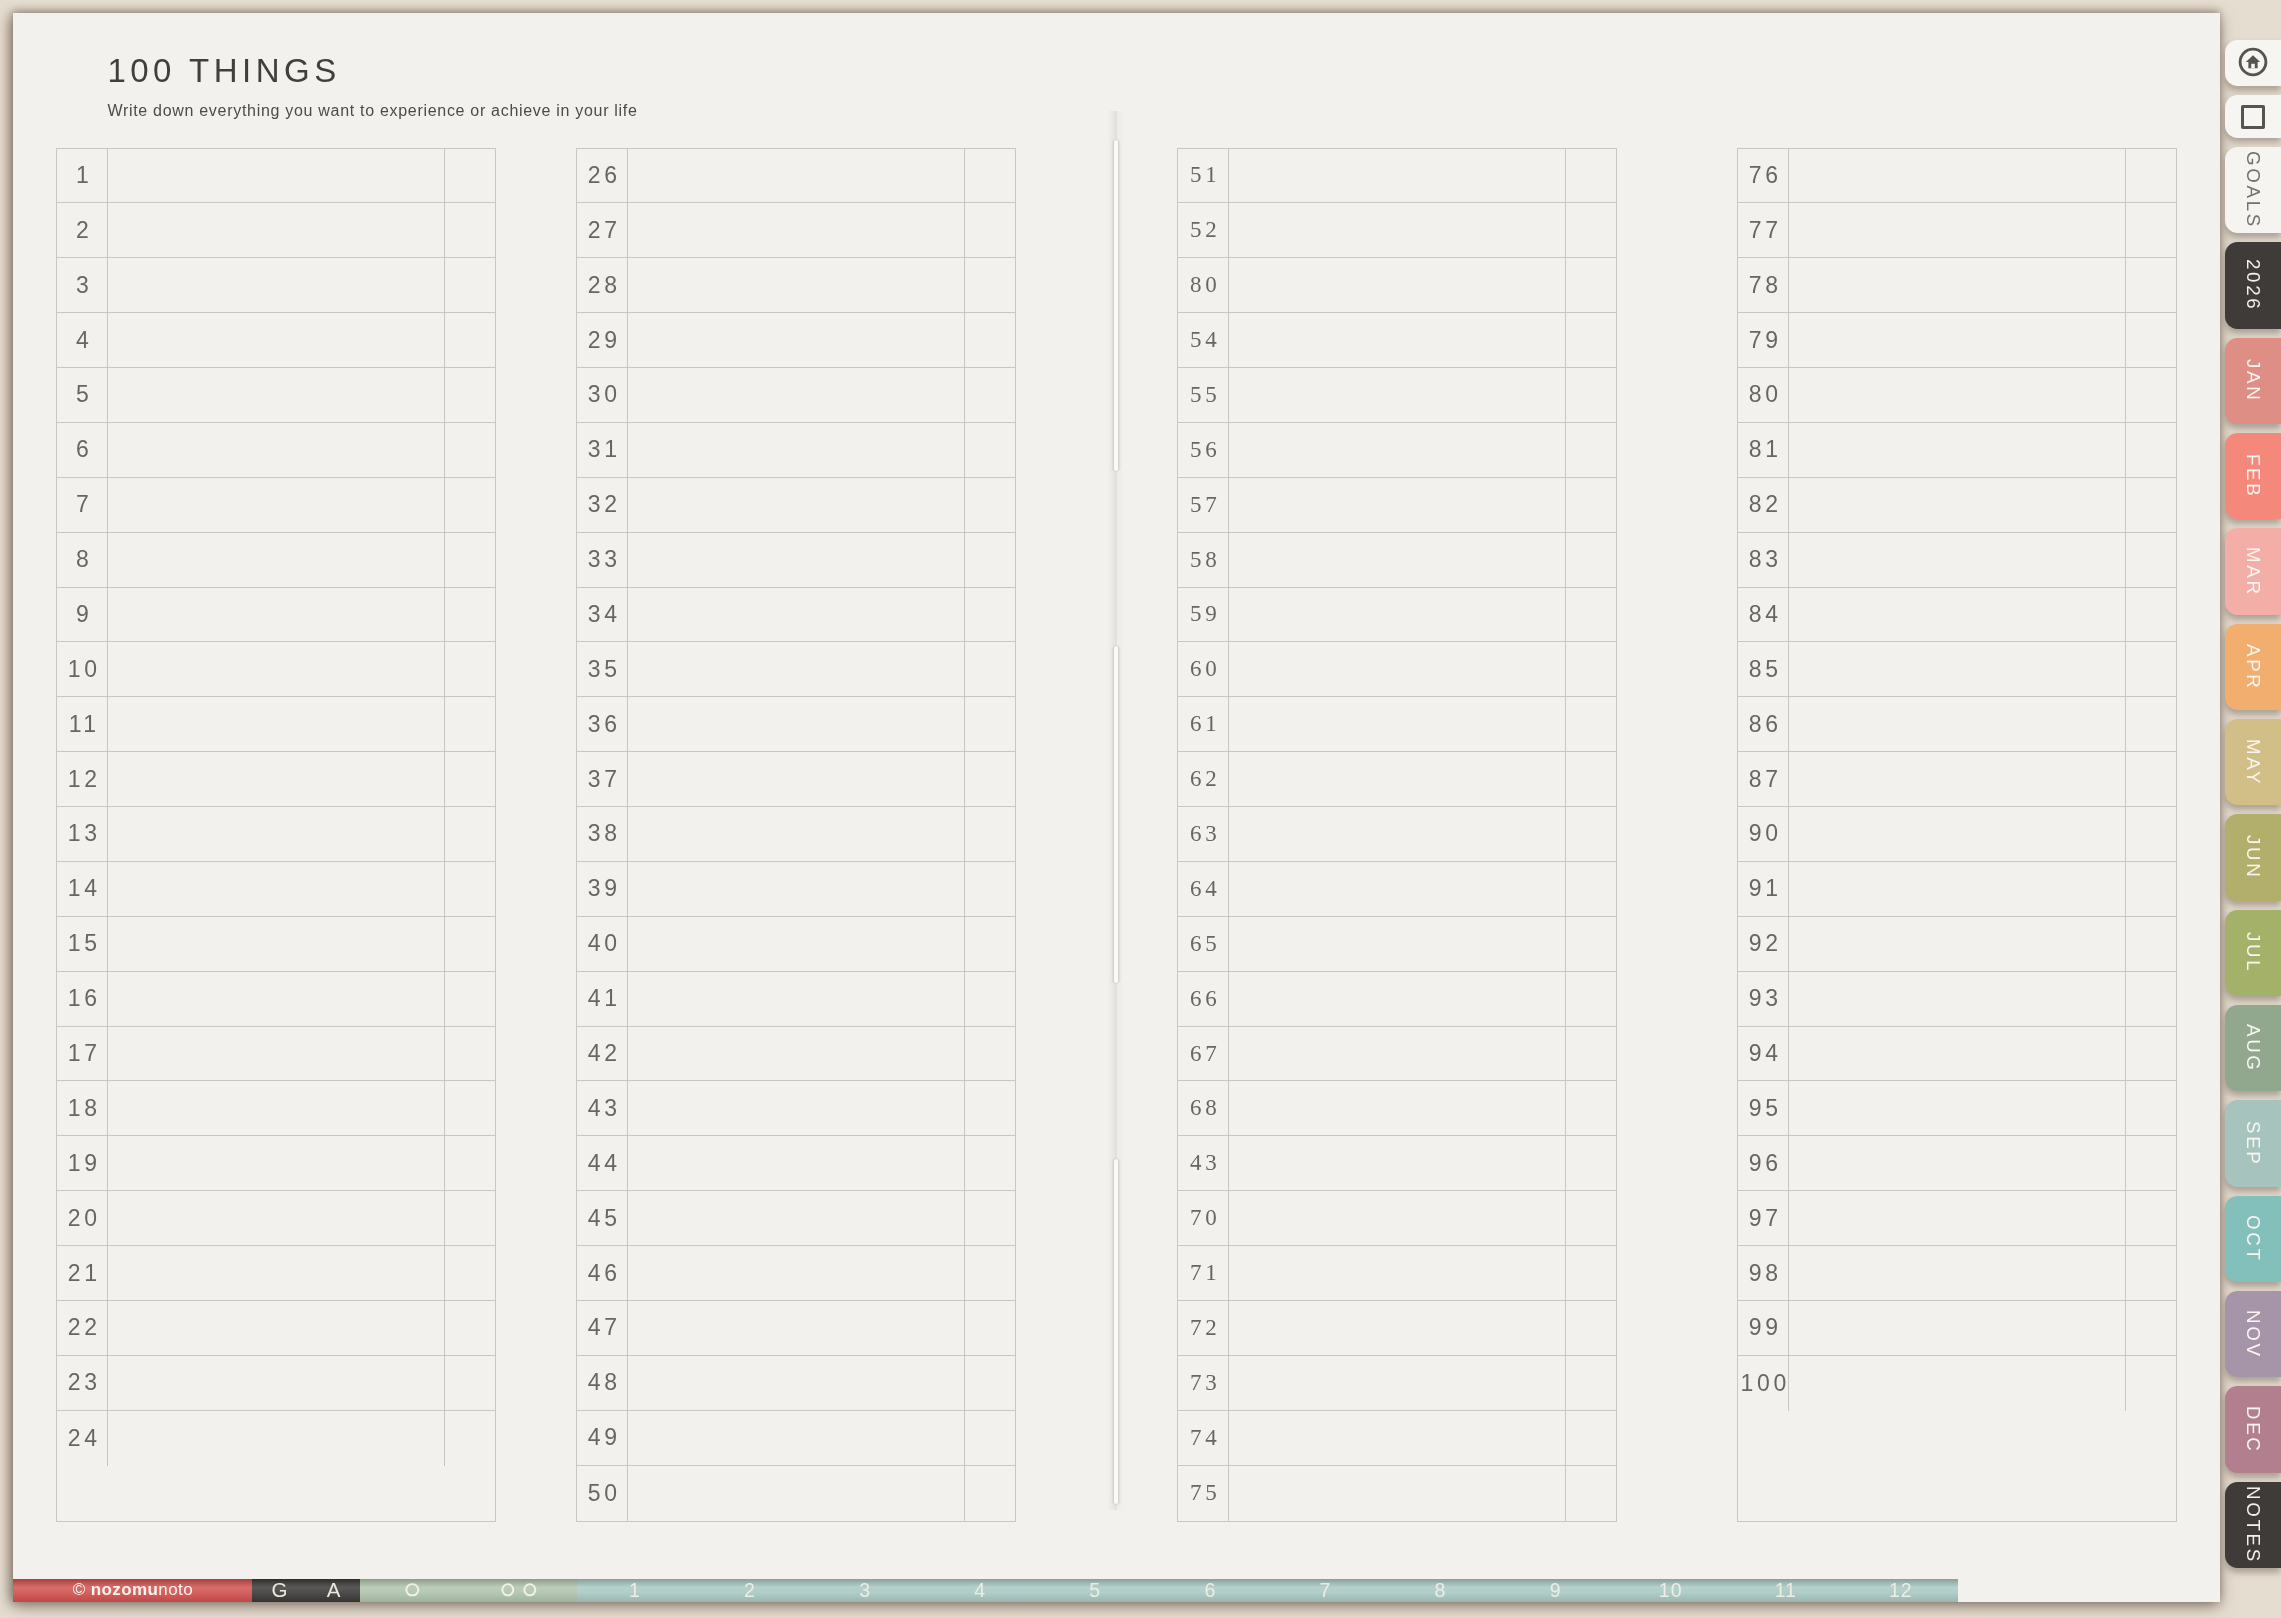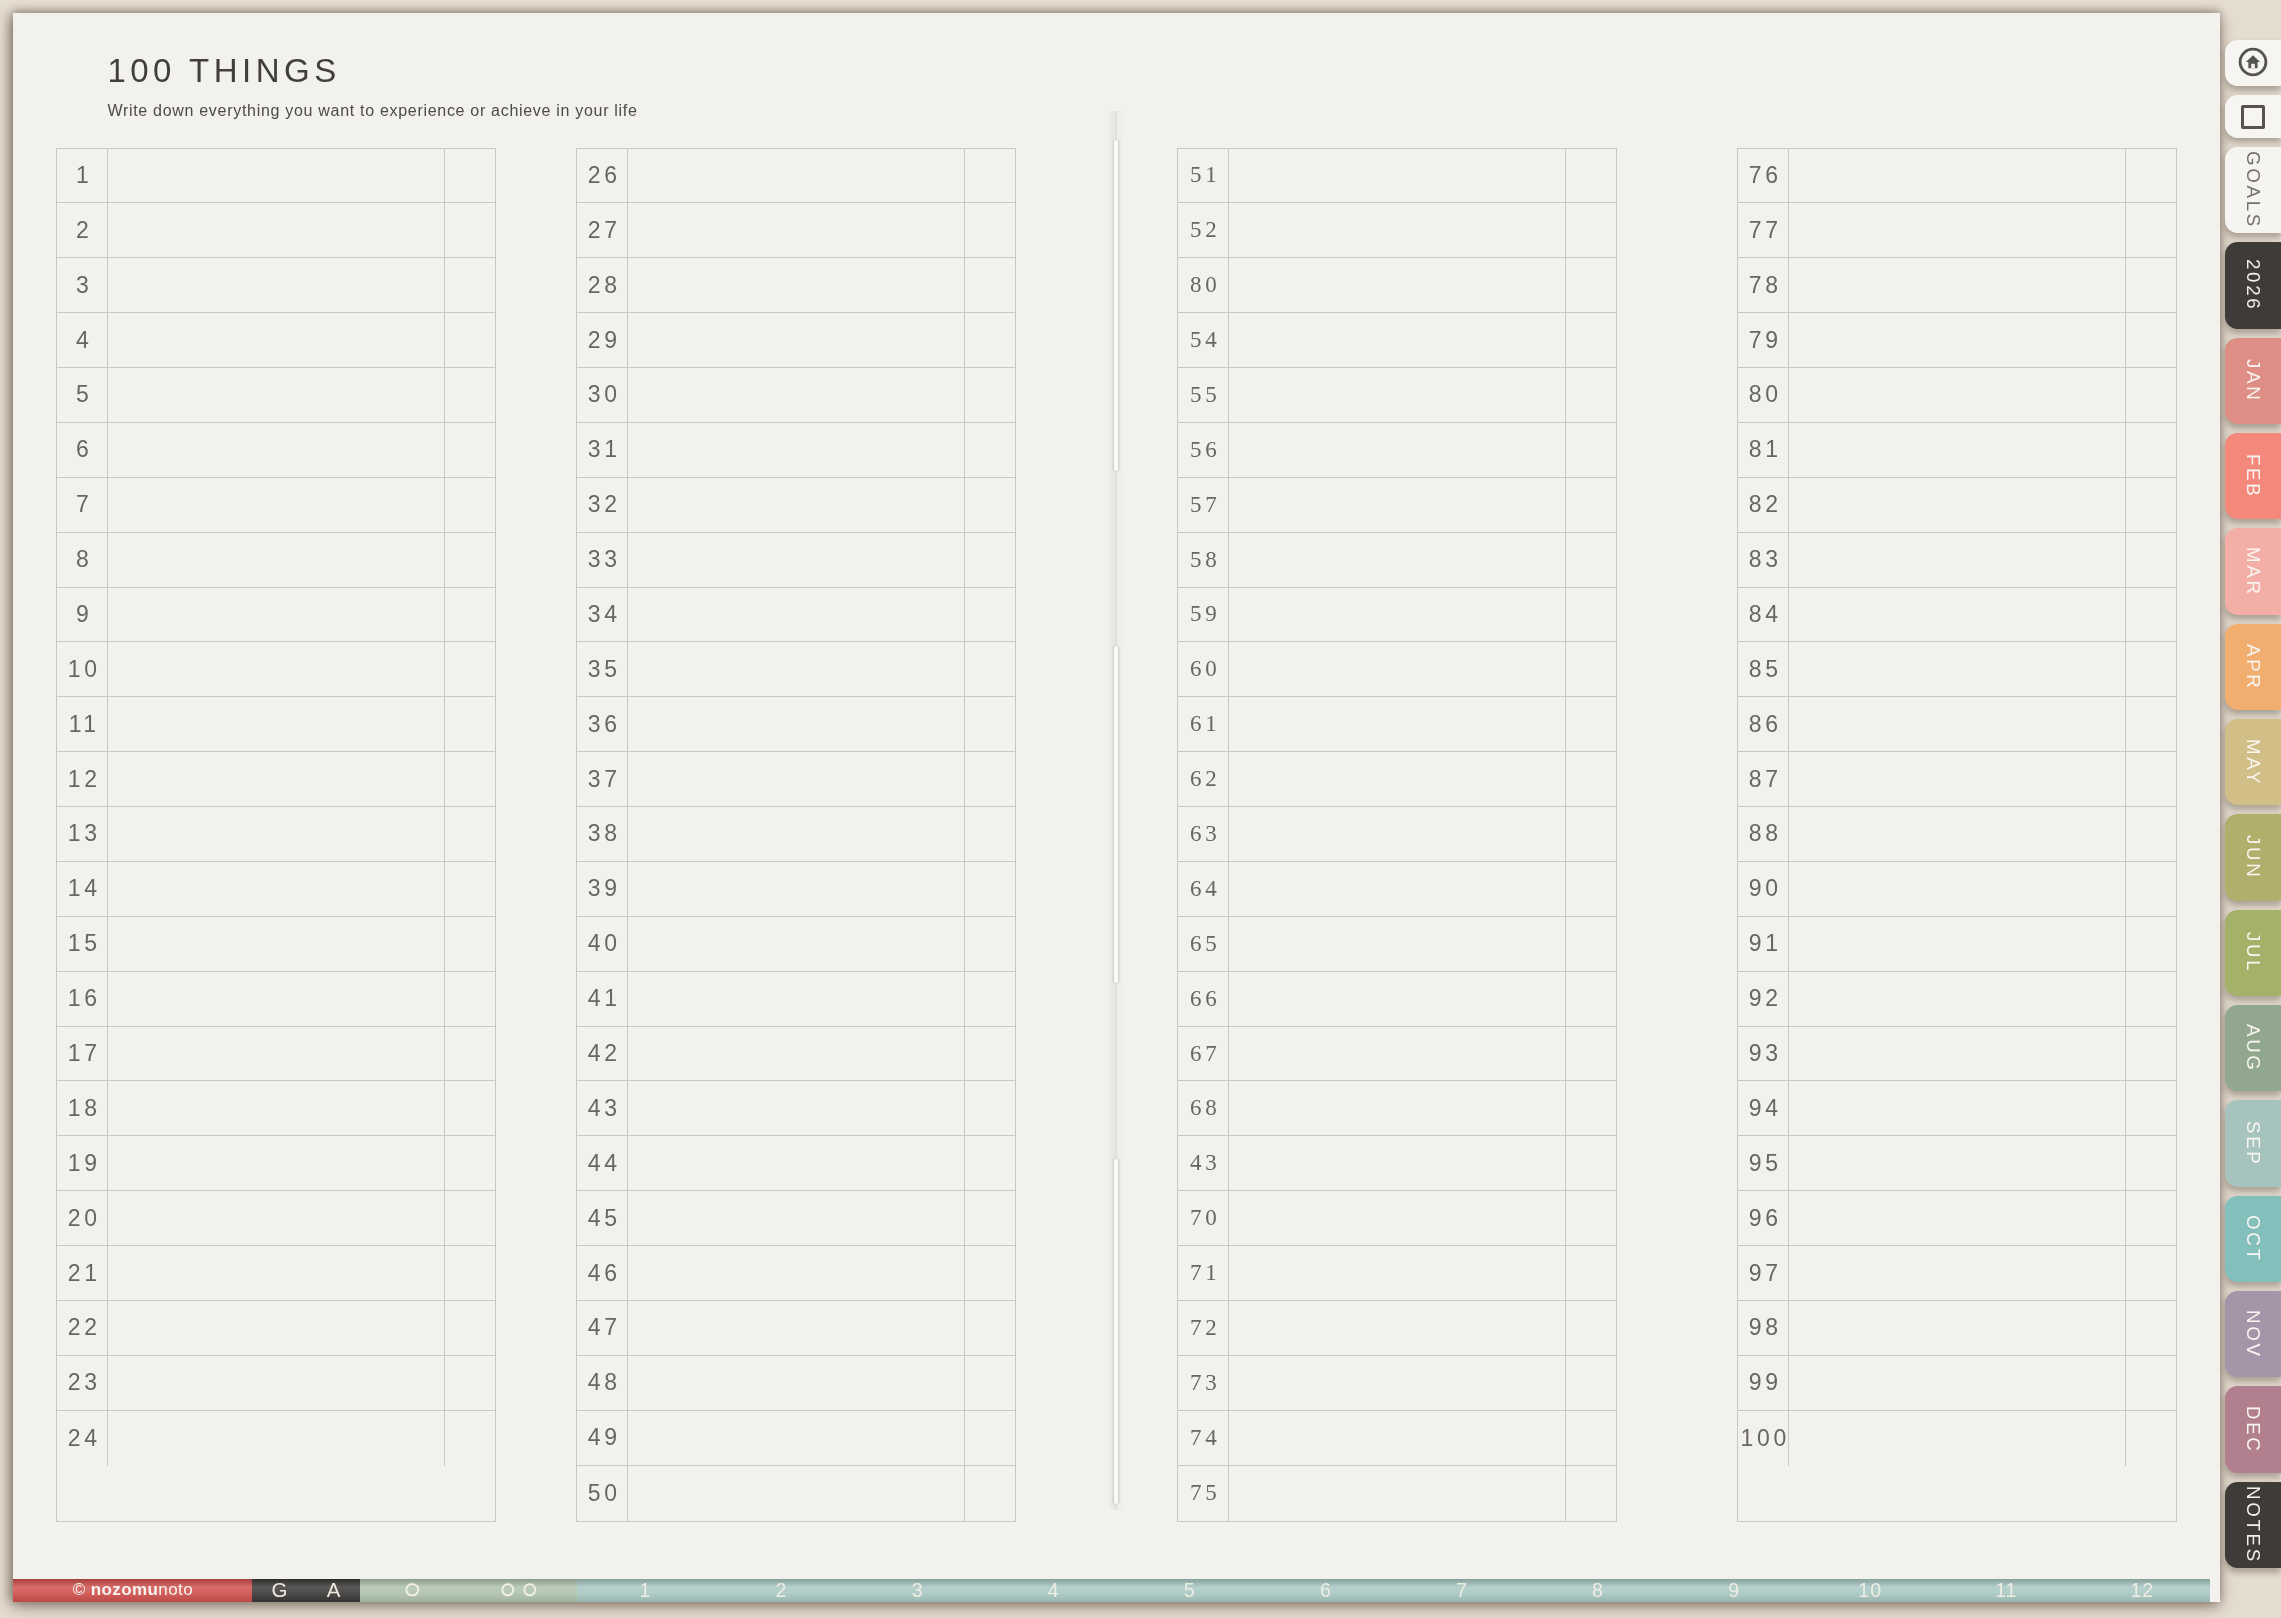--- a/index.html
+++ b/index.html
@@ -55,21 +55,21 @@
     position:absolute; left:1101px; width:3.6px; background:#fbfaf7; border-radius:2.7px;
     box-shadow:1.3px 0 2.2px rgba(0,0,0,.14), -1.3px 0 2.2px rgba(0,0,0,.11);
     pointer-events:none;
   }
   .s1 { top:127px; height:331px; }
   .s2 { top:633px; height:337px; }
   .s3 { top:1146px; height:345px; }
 
   
   .bar {
-    position:absolute; left:0; bottom:0; height:23px; width:2197px;
+    position:absolute; left:0; bottom:0; height:23px; width:1945px;
     display:flex; font-weight:400;
   }
   .bar > div {
     height:100%; position:relative;
     background-image:linear-gradient(180deg, rgba(0,0,0,.20) 0%, rgba(255,255,255,.16) 36%, rgba(255,255,255,.10) 58%, rgba(0,0,0,.09) 100%);
   }
   .seg-red  { width:239px; display:flex; align-items:center; justify-content:center; }
   .seg-dark { width:108px; display:flex; align-items:center; justify-content:space-around; }
   .seg-sage { width:217px; }
   .seg-teal { flex:1; display:flex; }
@@ -546,25 +546,20 @@
           <div class="cell-entry"></div>
           <div class="cell-chk"></div>
         </div>
         <div class="row">
           <div class="cell-num">86</div>
           <div class="cell-entry"></div>
           <div class="cell-chk"></div>
         </div>
         <div class="row">
           <div class="cell-num">87</div>
-          <div class="cell-entry"></div>
-          <div class="cell-chk"></div>
-        </div>
-        <div class="row">
-          <div class="cell-num">88</div>
           <div class="cell-entry"></div>
           <div class="cell-chk"></div>
         </div>
         <div class="row">
           <div class="cell-num">90</div>
           <div class="cell-entry"></div>
           <div class="cell-chk"></div>
         </div>
         <div class="row">
           <div class="cell-num">91</div>

